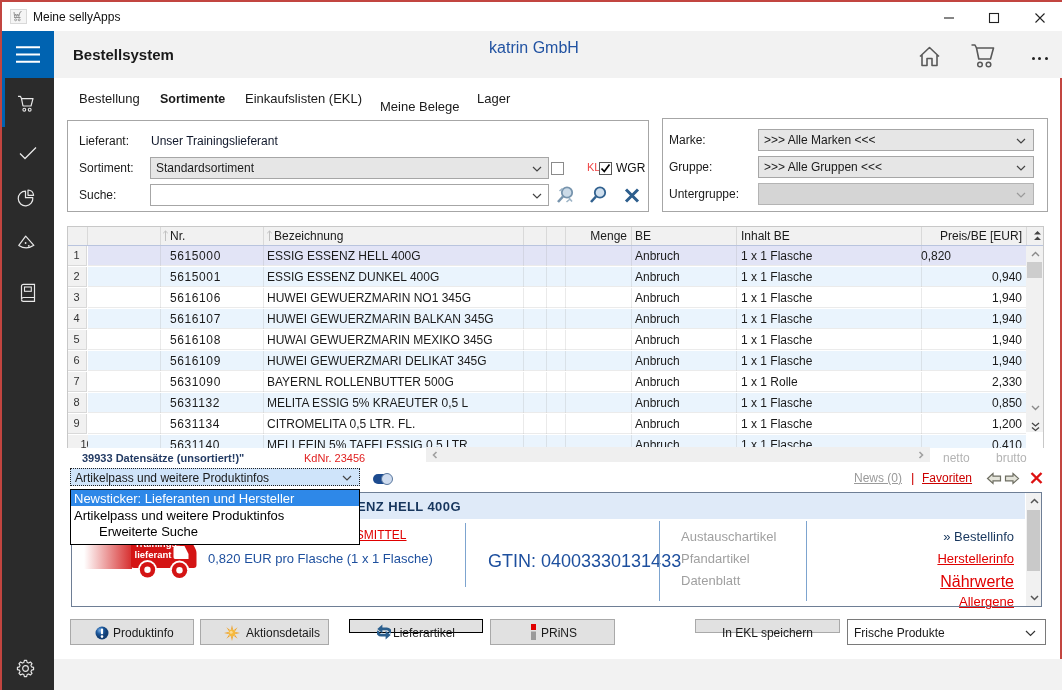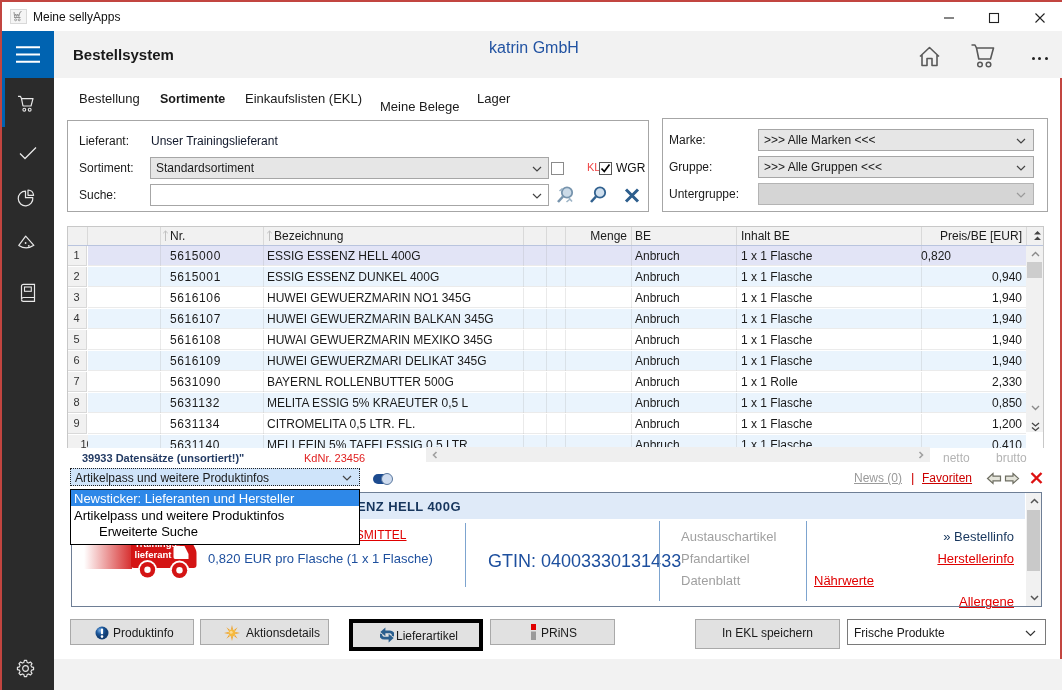--- a/index.html
+++ b/index.html
@@ -424,21 +424,21 @@
   <div class="abs" style="left:136px;top:58px;font-size:13px;color:#1d4f9e;">0,820 EUR pro Flasche (1 x 1 Flasche)</div>
   <div class="abs" style="left:393px;top:30px;width:1px;height:64px;background:#7da4cf;"></div>
   <div class="abs" style="left:416px;top:58px;font-size:18px;color:#1d4f9e;">GTIN: 04003330131433</div>
   <div class="abs" style="left:587px;top:28px;width:1px;height:80px;background:#7da4cf;"></div>
   <div class="abs" style="left:609px;top:36px;font-size:13px;color:#a0a0a0;">Austauschartikel</div>
   <div class="abs" style="left:609px;top:58px;font-size:13px;color:#a0a0a0;">Pfandartikel</div>
   <div class="abs" style="left:609px;top:80px;font-size:13px;color:#a0a0a0;">Datenblatt</div>
   <div class="abs" style="left:734px;top:28px;width:1px;height:80px;background:#7da4cf;"></div>
   <div class="abs" style="left:742px;top:36px;width:200px;text-align:right;font-size:13px;color:#17365d;">» Bestellinfo</div>
   <div class="abs" style="left:742px;top:58px;width:200px;text-align:right;font-size:13px;"><span style="color:#e00000;text-decoration:underline;">Herstellerinfo</span></div>
-  <div class="abs" style="left:742px;top:80px;width:200px;font-size:13px;"><span style="color:#e00000;text-decoration:underline;">Nährwerte</span></div>
+  <div class="abs" style="left:742px;top:80px;width:200px;text-align:right;font-size:16px;"><span style="color:#e00000;text-decoration:underline;">Nährwerte</span></div>
   <div class="abs" style="left:742px;top:101px;width:200px;text-align:right;font-size:13px;"><span style="color:#e00000;text-decoration:underline;">Allergene</span></div>
   <div class="abs" style="left:954px;top:0;width:15px;height:113px;background:#f1f1f1;">
   <svg class="abs" style="left:3.5px;top:5px;" width="9" height="6" viewBox="0 0 9 6">
           <path d="M1 5 L4.5 1.5 L8 5" fill="none" stroke="#555" stroke-width="1.5"></path>
         </svg>
   <div class="abs" style="left:1px;top:17px;width:13px;height:61px;background:#c9c9c9;"></div>
   <svg class="abs" style="left:3.5px;top:102px;" width="9" height="6" viewBox="0 0 9 6">
           <path d="M1 1 L4.5 4.5 L8 1" fill="none" stroke="#555" stroke-width="1.5"></path>
         </svg>
   </div>
@@ -475,37 +475,37 @@
           <path d="M2.5 2.5 L6.4 5.2 L5.2 6.4 Z"></path>
           <path d="M14.5 14.5 L10.6 11.8 L11.8 10.6 Z"></path>
           <path d="M14.5 2.5 L11.8 6.4 L10.6 5.2 Z"></path>
           <path d="M2.5 14.5 L5.2 10.6 L6.4 11.8 Z"></path>
         </g>
  <circle cx="8.5" cy="8.5" r="3.6" fill="#f6b93c"></circle>
         <circle cx="7.6" cy="7.6" r="1.6" fill="#fbd98e"></circle>
 </svg>
   <div class="abs t12" style="left:45px;top:6px;">Aktionsdetails</div>
   </div>
-  <div class="abs" style="left:347px;top:617px;width:134px;height:32px;background:#e1e1e1;border:4px solid #000000;text-align:center;">
+  <div class="abs" style="left:347px;top:617px;width:134px;height:14px;background:#e1e1e1;border:1px solid #000000;text-align:center;">
   <svg class="abs" style="left:27px;top:4px;" width="14" height="16" viewBox="0 0 14 16">
  <path d="M4.5 4.9 H9.8 A3.4 3.4 0 0 1 13.1 9.2" stroke="#2b5f8e" stroke-width="2.9" fill="none"></path>
  <path d="M5.4 0.6 L0.3 4.9 L5.4 9.2 Z" fill="#2b5f8e"></path>
  <path d="M9.5 11.1 H4.2 A3.4 3.4 0 0 1 0.9 6.8" stroke="#2b5f8e" stroke-width="2.9" fill="none"></path>
  <path d="M8.6 6.8 L13.7 11.1 L8.6 15.4 Z" fill="#2b5f8e"></path>
 </svg>
   <div class="abs t12" style="left:43px;top:6px;">Lieferartikel</div>
   </div>
   <div class="abs" style="left:488px;top:617px;width:125px;height:26px;background:#e1e1e1;border:1px solid #a9a9a9;text-align:center;">
   <svg class="abs" style="left:39px;top:4px;" width="7" height="18" viewBox="0 0 7 18">
  <rect x="1" y="0" width="5" height="6" fill="#e00000"></rect>
  <rect x="1" y="7.5" width="5" height="8.5" fill="#9a9a9a"></rect>
 </svg>
   <div class="abs t12" style="left:50px;top:6px;">PRiNS</div>
   </div>
-  <div class="abs" style="left:693px;top:617px;width:145px;height:30px;background:#e1e1e1;border:1px solid #a9a9a9;">
+  <div class="abs" style="left:693px;top:617px;width:145px;height:14px;background:#e1e1e1;border:1px solid #a9a9a9;">
       <div class="abs t12" style="left:0;top:6px;width:143px;text-align:center;">In EKL speichern</div>
     </div>
   <div class="abs" style="left:845px;top:617px;width:199px;height:26px;background:#fff;border:1px solid #7a7a7a;">
   <div class="abs t12" style="left:6px;top:6px;">Frische Produkte</div>
   <svg class="abs" style="right:9px;top:10px;" width="11" height="7" viewBox="0 0 11 7">
         <path d="M1 1 L5.5 5.5 L10 1" fill="none" stroke="#333" stroke-width="1.2"></path>
       </svg>
   </div>
 
   <div class="abs" style="left:52px;top:657px;width:1008px;height:32px;background:#f2f2f2;"></div>

